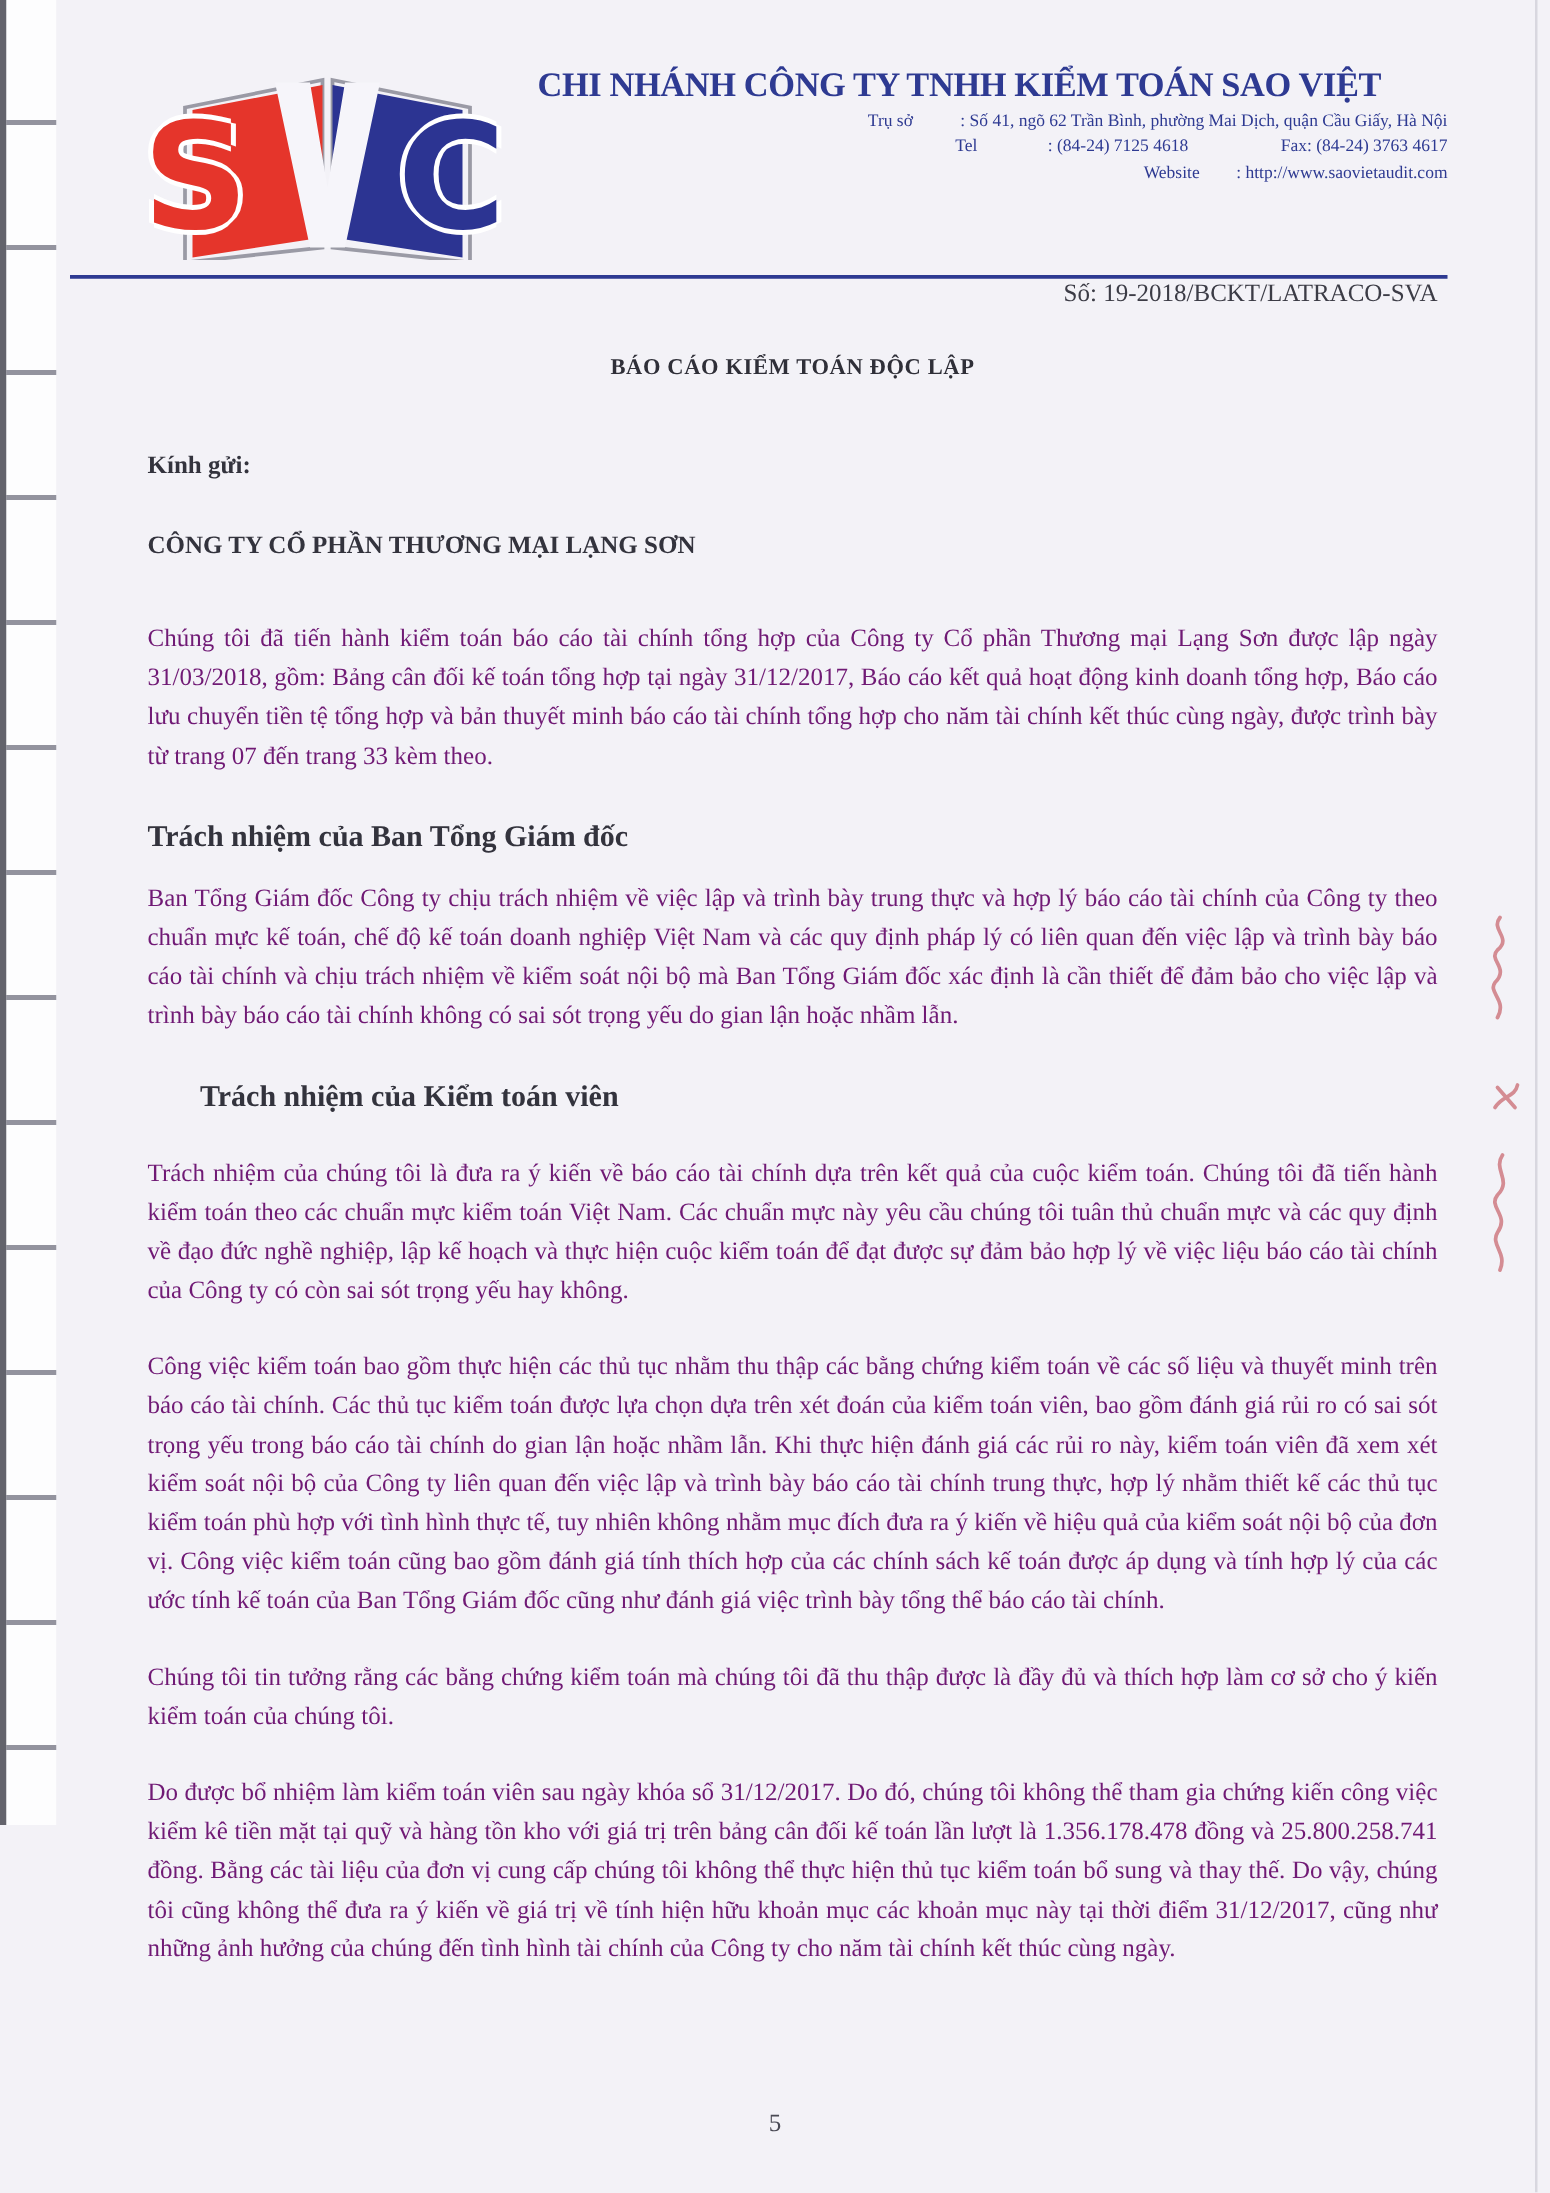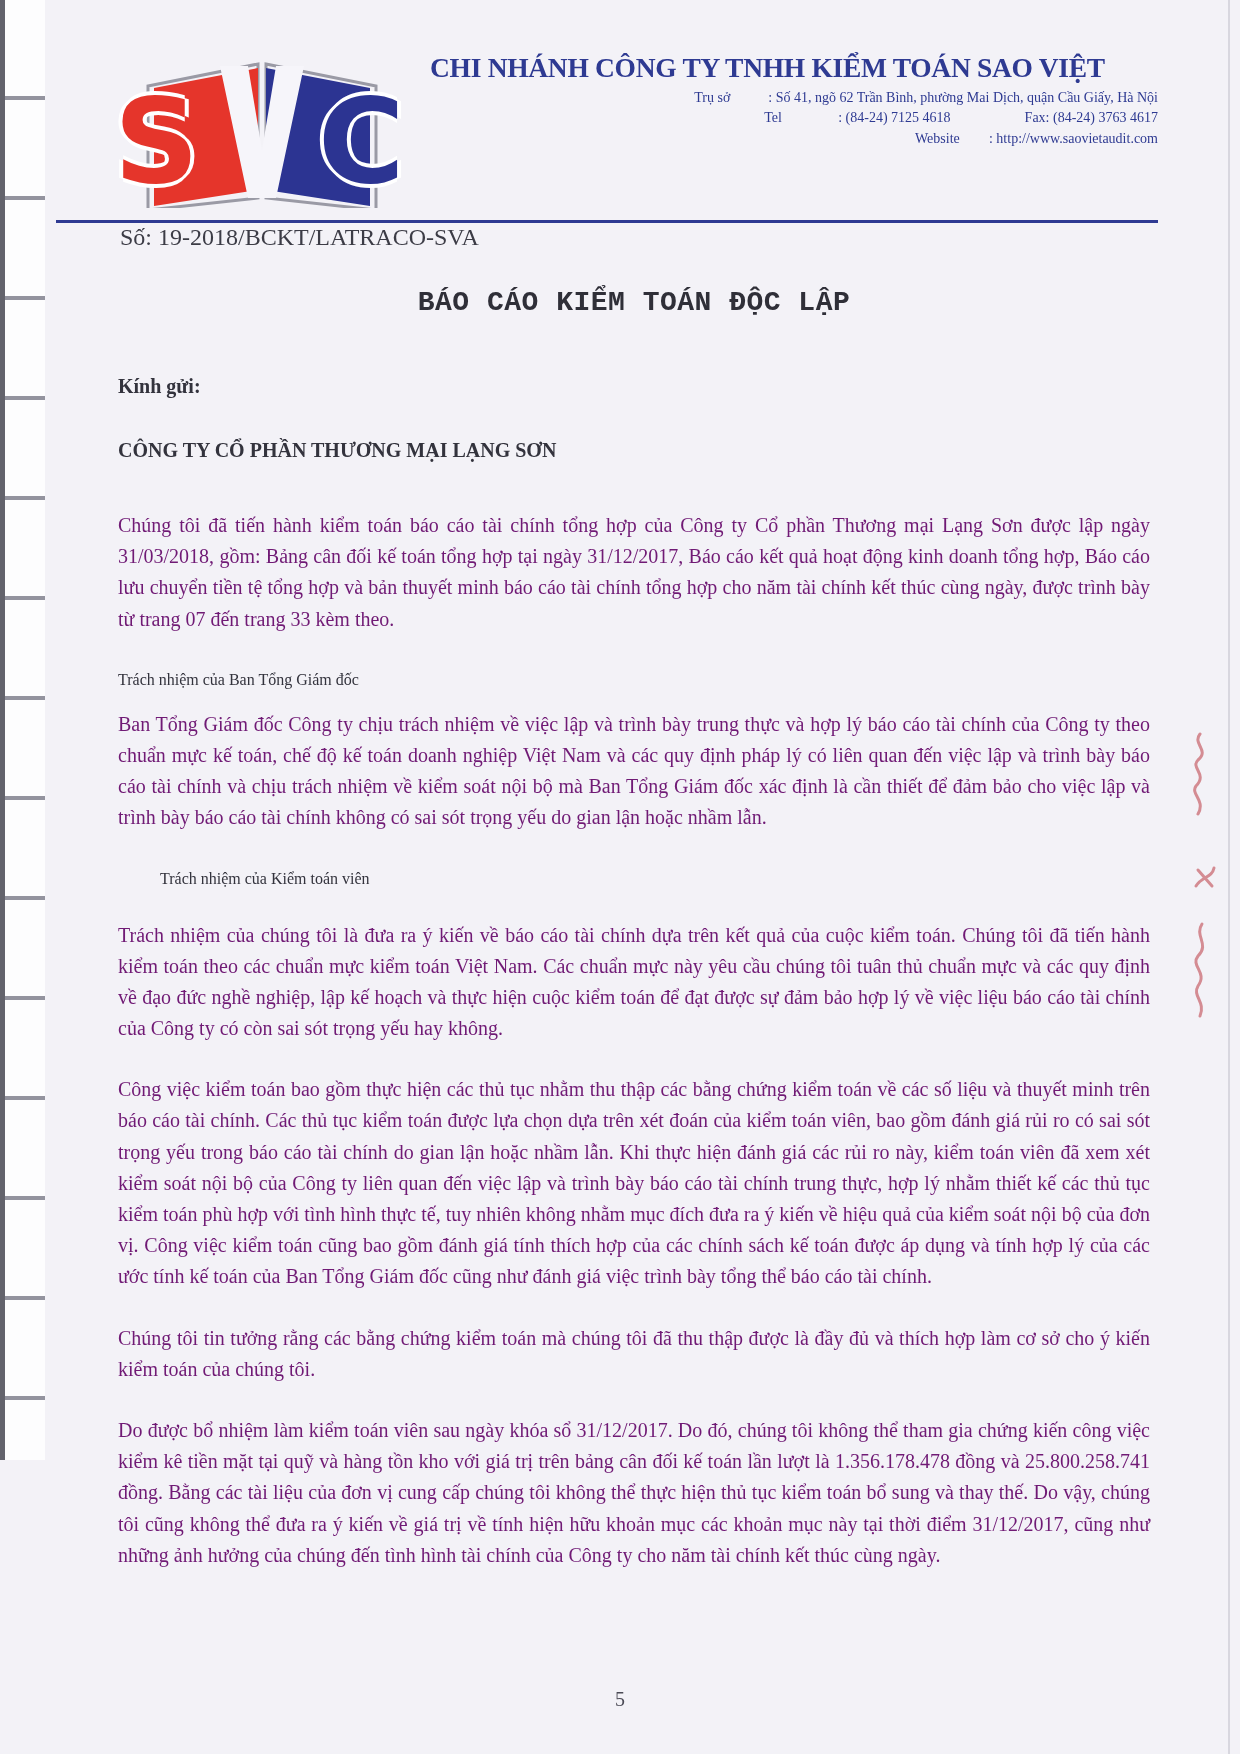--- a/index.html
+++ b/index.html
@@ -44,35 +44,35 @@
   .head-tagline{font-size:21px;font-weight:700;margin:0 0 6px 0;white-space:nowrap;}
   .head-row{font-size:14px;line-height:1.45;display:flex;white-space:nowrap;justify-content:flex-end;}
   .head-label{width:74px;flex:0 0 auto;}
   .head-fax{margin-left:74px;}
   .head-rule{
     position:absolute;left:-62px;top:168px;width:1102px;height:0;
     border-top:3px solid #2e3a92;
   }
   
   .doc{position:absolute;left:118px;top:224px;width:1032px;}
-  .ref-number{font-size:24px;color:#3c3c46;margin:0 0 36px 2px;}
+  .ref-number{font-size:20px;color:#3c3c46;margin:0 0 36px 2px;text-align:right;}
   .doc-title{
-    text-align:center;font-size:28px;font-weight:700;color:#2f2f38;
-    letter-spacing:.5px;margin:0 0 52px 0;font-family:Liberation Mono, monospace;
+    text-align:center;font-size:18px;font-weight:700;color:#2f2f38;
+    letter-spacing:.5px;margin:0 0 52px 0;
   }
   .salutation{display:flex;font-weight:700;color:#33333d;font-size:20px;
     line-height:1.6;margin:0 0 44px 0;flex-direction:column;}
   .salutation-label{width:98px;flex:0 0 auto;}
   .doc p.para{
     font-size:20px;line-height:1.56;text-align:justify;
     margin:0 0 30px 0;color:#701a75;
   }
   .doc .gap-lg{margin-top:44px;}
   .doc-heading{
-    font-size:16px;font-weight:400;color:#33333d;margin:36px 0 20px 0;
+    font-size:24px;font-weight:700;color:#33333d;margin:36px 0 20px 0;
   }
   .doc-heading.mb-lg{margin-bottom:32px;margin-left:42px;}
   .doc-heading.mt-sm{margin-top:28px;}
   
   .page-number{
     position:absolute;left:0;top:1688px;width:1240px;text-align:center;
     font-size:20px;color:#4a4a55;
   }
   
   .annotation{position:absolute;opacity:.65;}

